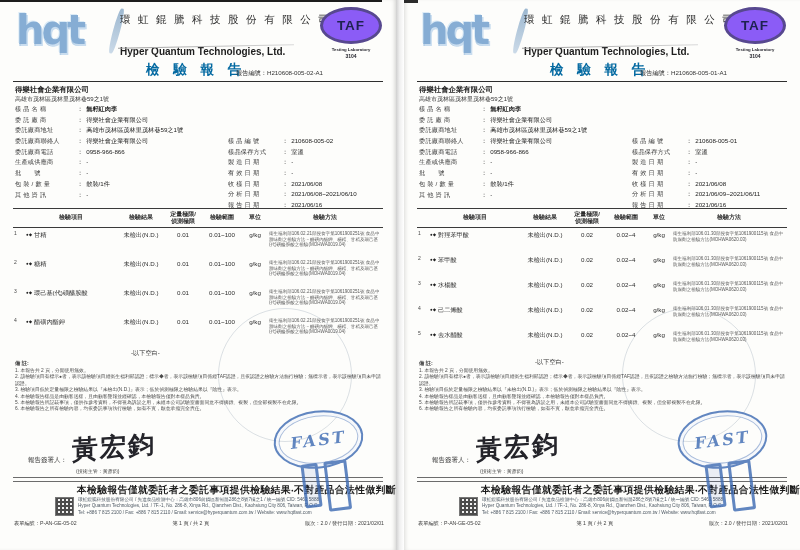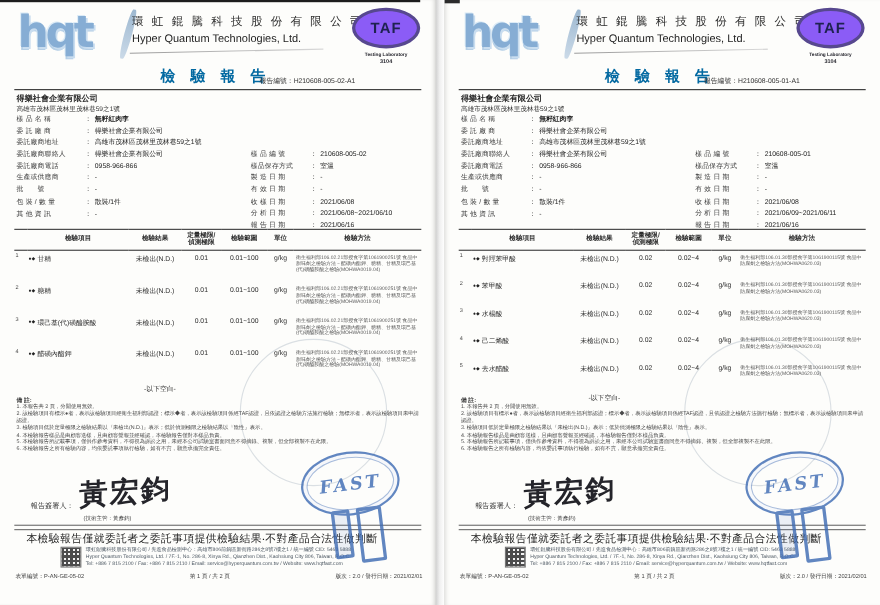--- a/index.html
+++ b/index.html
@@ -20,21 +20,21 @@
   .hdr{position:absolute;top:6px;left:14px;right:10px;height:52px;}
   .logo{position:absolute;left:2px;top:1px;width:98px;height:50px;}
   .logo-t{font-family:"DejaVu Sans",sans-serif;font-weight:800;font-size:40px;line-height:46px;
           color:#86add4;letter-spacing:-3px;
           text-shadow:1.5px 1.5px 0 #c9ddef,-1px -1px 0 #dcebf6,0 2px 0 #b5cfe6;}
   .logo-stroke{position:absolute;right:-6px;top:1px;width:7px;height:46px;
           background:linear-gradient(180deg,#9db8d0,#cbdae8);transform:rotate(9deg) skewX(-6deg);
           border-radius:45%/60%;}
   .co{position:absolute;left:106px;top:7px;}
   .co-cn{font-size:10.5px;letter-spacing:2.3px;color:#2e2e2e;white-space:nowrap;}
-  .co-en{font-size:10px;font-weight:400;color:#1e1e1e;margin-top:3px;white-space:nowrap;}
+  .co-en{font-size:10px;font-weight:700;color:#1e1e1e;margin-top:19px;white-space:nowrap;}
   .co-rule{position:absolute;left:104px;top:40px;width:176px;height:1px;
           background:linear-gradient(90deg,#9a9a9a,#d9d9d9);transform:rotate(-1.2deg);}
   .taf{position:absolute;right:2px;top:1px;width:66px;text-align:center;}
   .taf-oval{width:56px;height:31px;margin:0 auto;border:3px solid #57488f;border-radius:50%;
           display:flex;align-items:center;justify-content:center;background:#8b5cf6;}
   .taf-oval span{font-weight:800;font-size:13.5px;color:#1e2250;letter-spacing:1px;}
   .taf-sub{font-size:4.3px;font-weight:700;color:#26262e;margin-top:2.5px;}
   .taf-no{font-size:5px;font-weight:700;color:#26262e;margin-top:1px;}
 
   .rtitle{position:absolute;left:146px;top:61px;font-size:13.5px;font-weight:700;
@@ -72,22 +72,22 @@
   .notes-t{font-size:5.3px;font-weight:700;margin-bottom:1px;color:#3c3c3c;}
   .note{font-size:4.85px;line-height:6.4px;}
 
   .sig-label{position:absolute;left:28px;top:456px;font-size:6.5px;color:#333;}
   .sig{position:absolute;left:72px;top:430px;font-size:26px;font-family:"DejaVu Serif",serif;
        font-weight:700;color:#24242a;transform:rotate(-4deg) skewX(-4deg);letter-spacing:2px;}
   .sig-sub{position:absolute;left:76px;top:468px;font-size:5px;color:#444;}
 
   .dbl{position:absolute;top:477px;left:13px;right:13px;height:2.6px;
        border-top:1.1px solid #6c6c6c;border-bottom:1.1px solid #6c6c6c;}
-  .disc{position:absolute;top:482.5px;left:0;right:0;text-align:left;font-size:9.8px;
-       font-weight:400;letter-spacing:.4px;color:#1c1c1c;padding-left:24px;}
+  .disc{position:absolute;top:482.5px;left:0;right:0;text-align:right;font-size:9.8px;
+       font-weight:700;letter-spacing:.4px;color:#1c1c1c;padding-left:24px;}
 
   .qr{position:absolute;left:56px;top:498px;width:17px;height:17px;
       background:
         repeating-linear-gradient(0deg,#4c4c4c 0 2px,transparent 2px 4px),
         repeating-linear-gradient(90deg,#4c4c4c 0 2px,#f2f2f2 2px 4px);
       outline:1px solid #777;}
   .faddr{position:absolute;left:78px;top:497px;right:24px;font-size:4.65px;line-height:6.35px;
       color:#4d5863;}
   .brow{position:absolute;top:520px;left:14px;right:12px;display:flex;
       justify-content:space-between;font-size:5.2px;color:#3f3f3f;}

